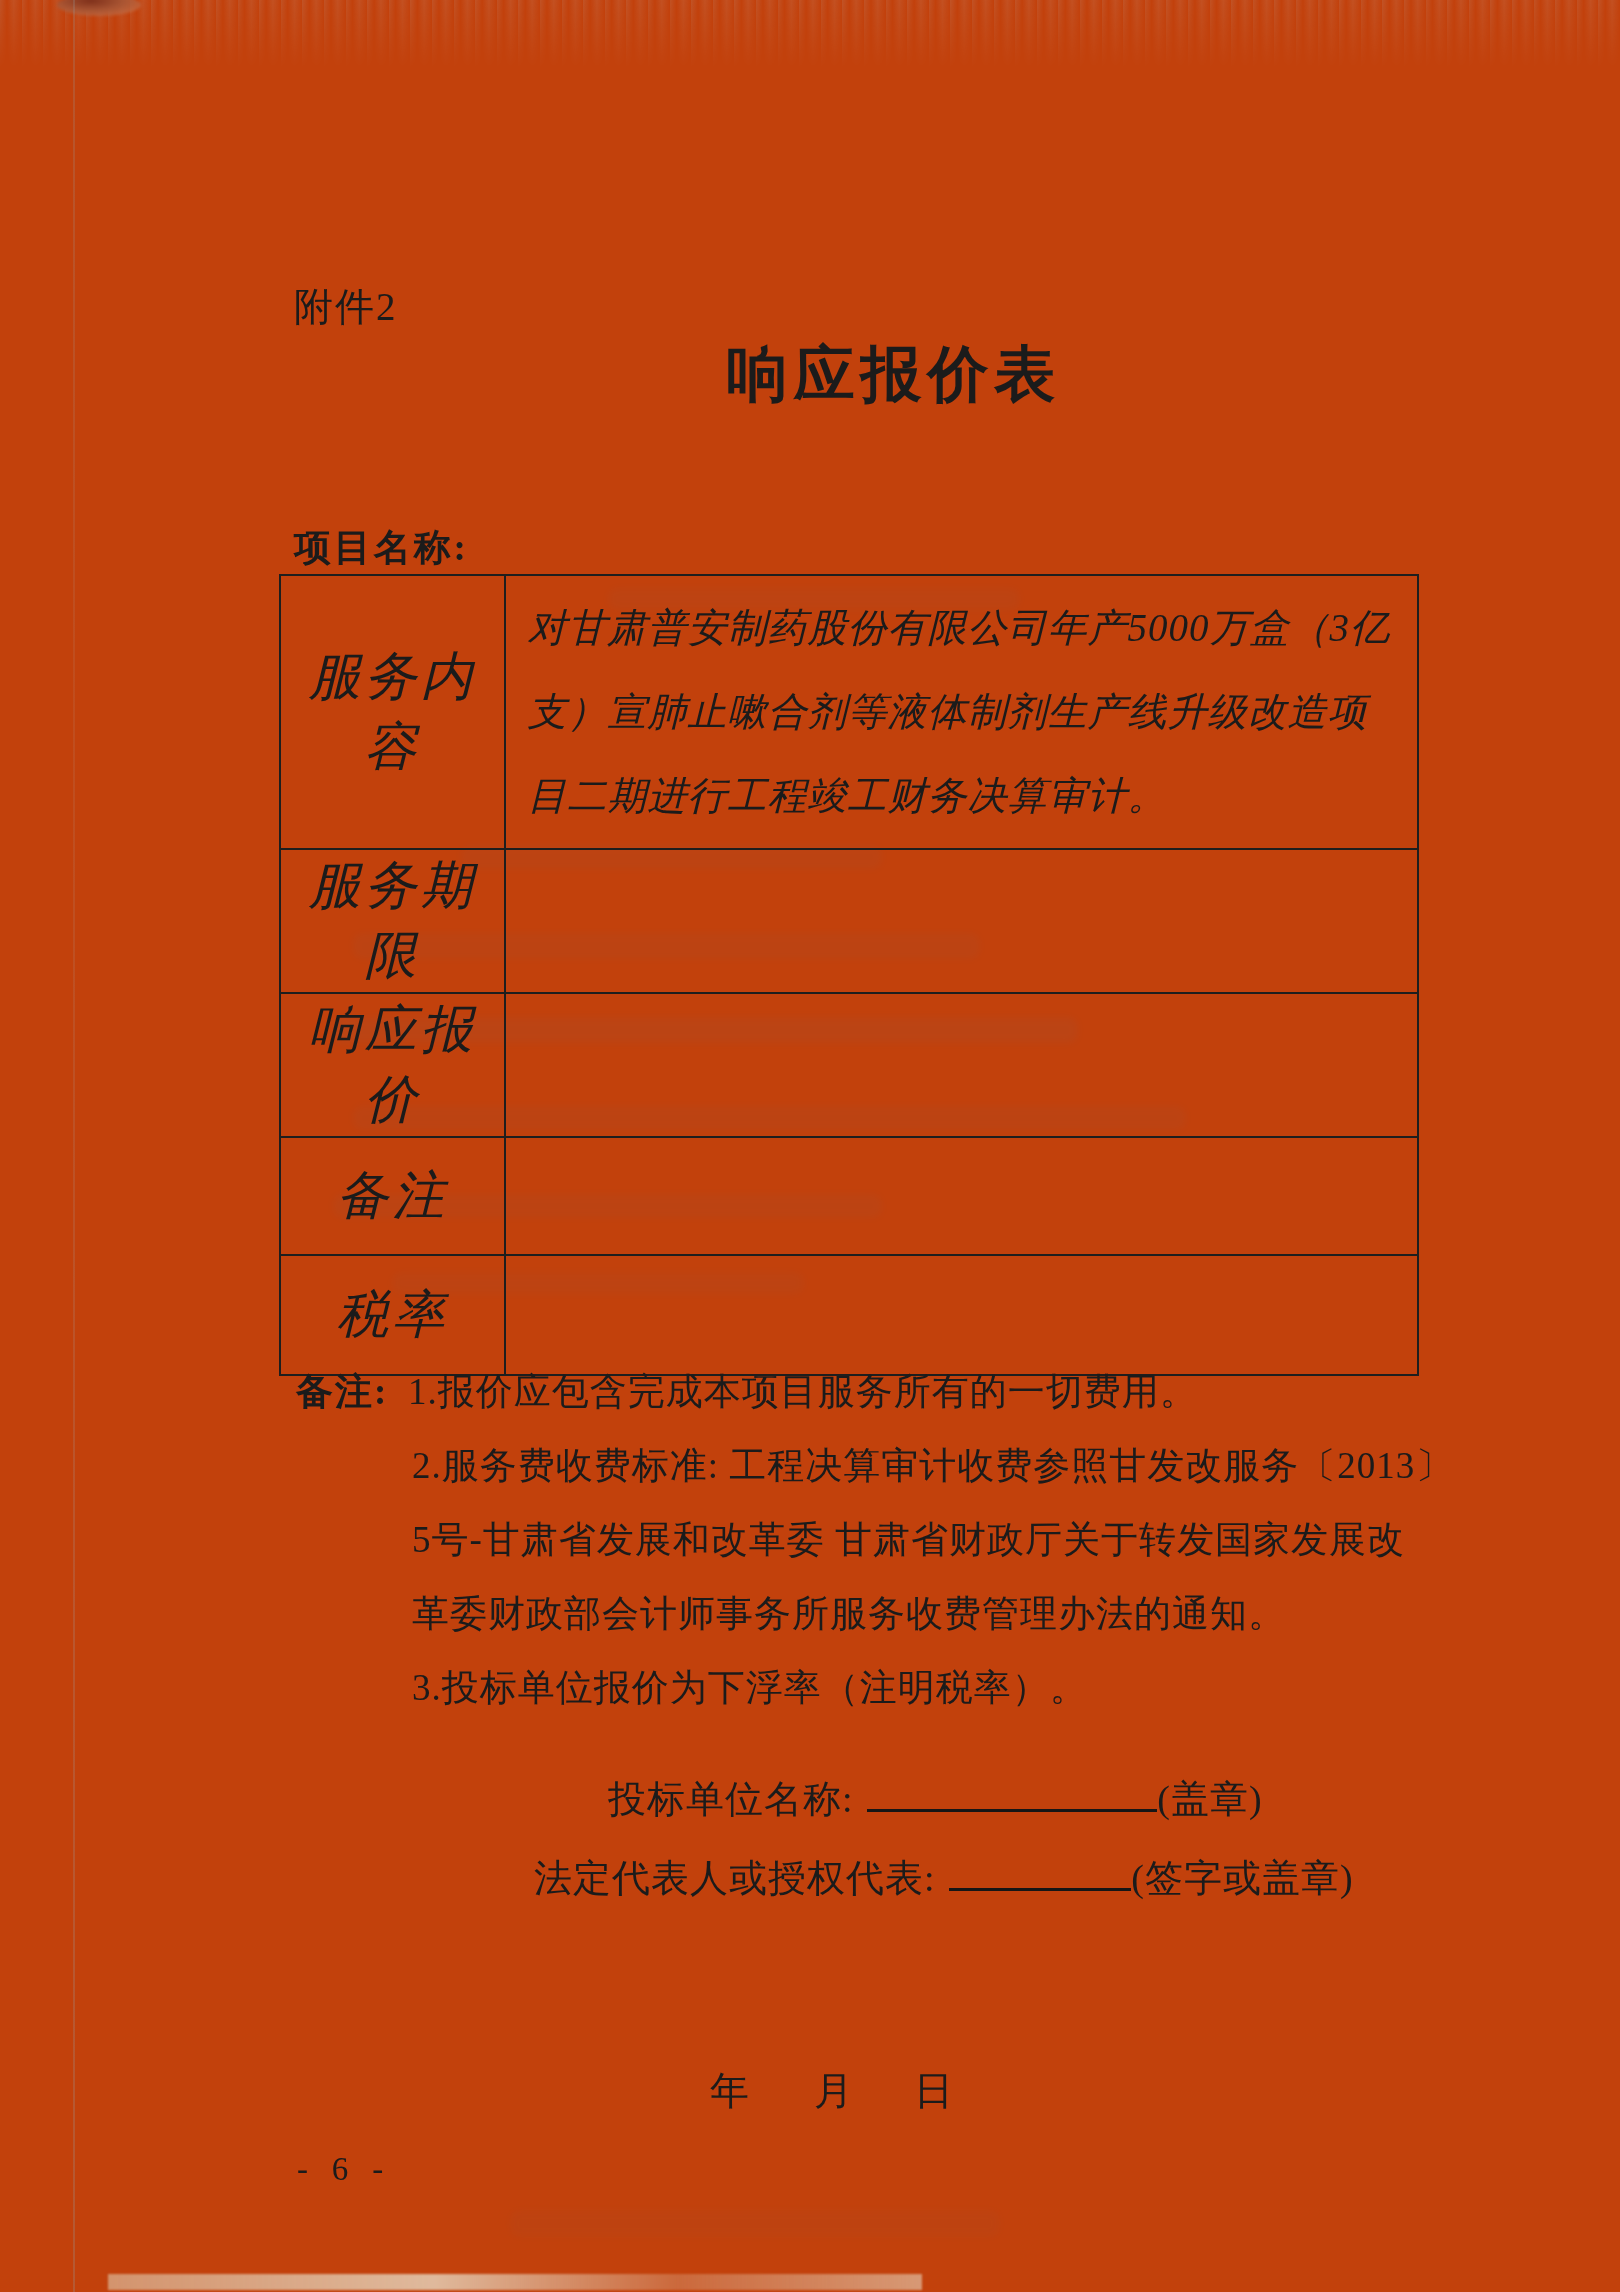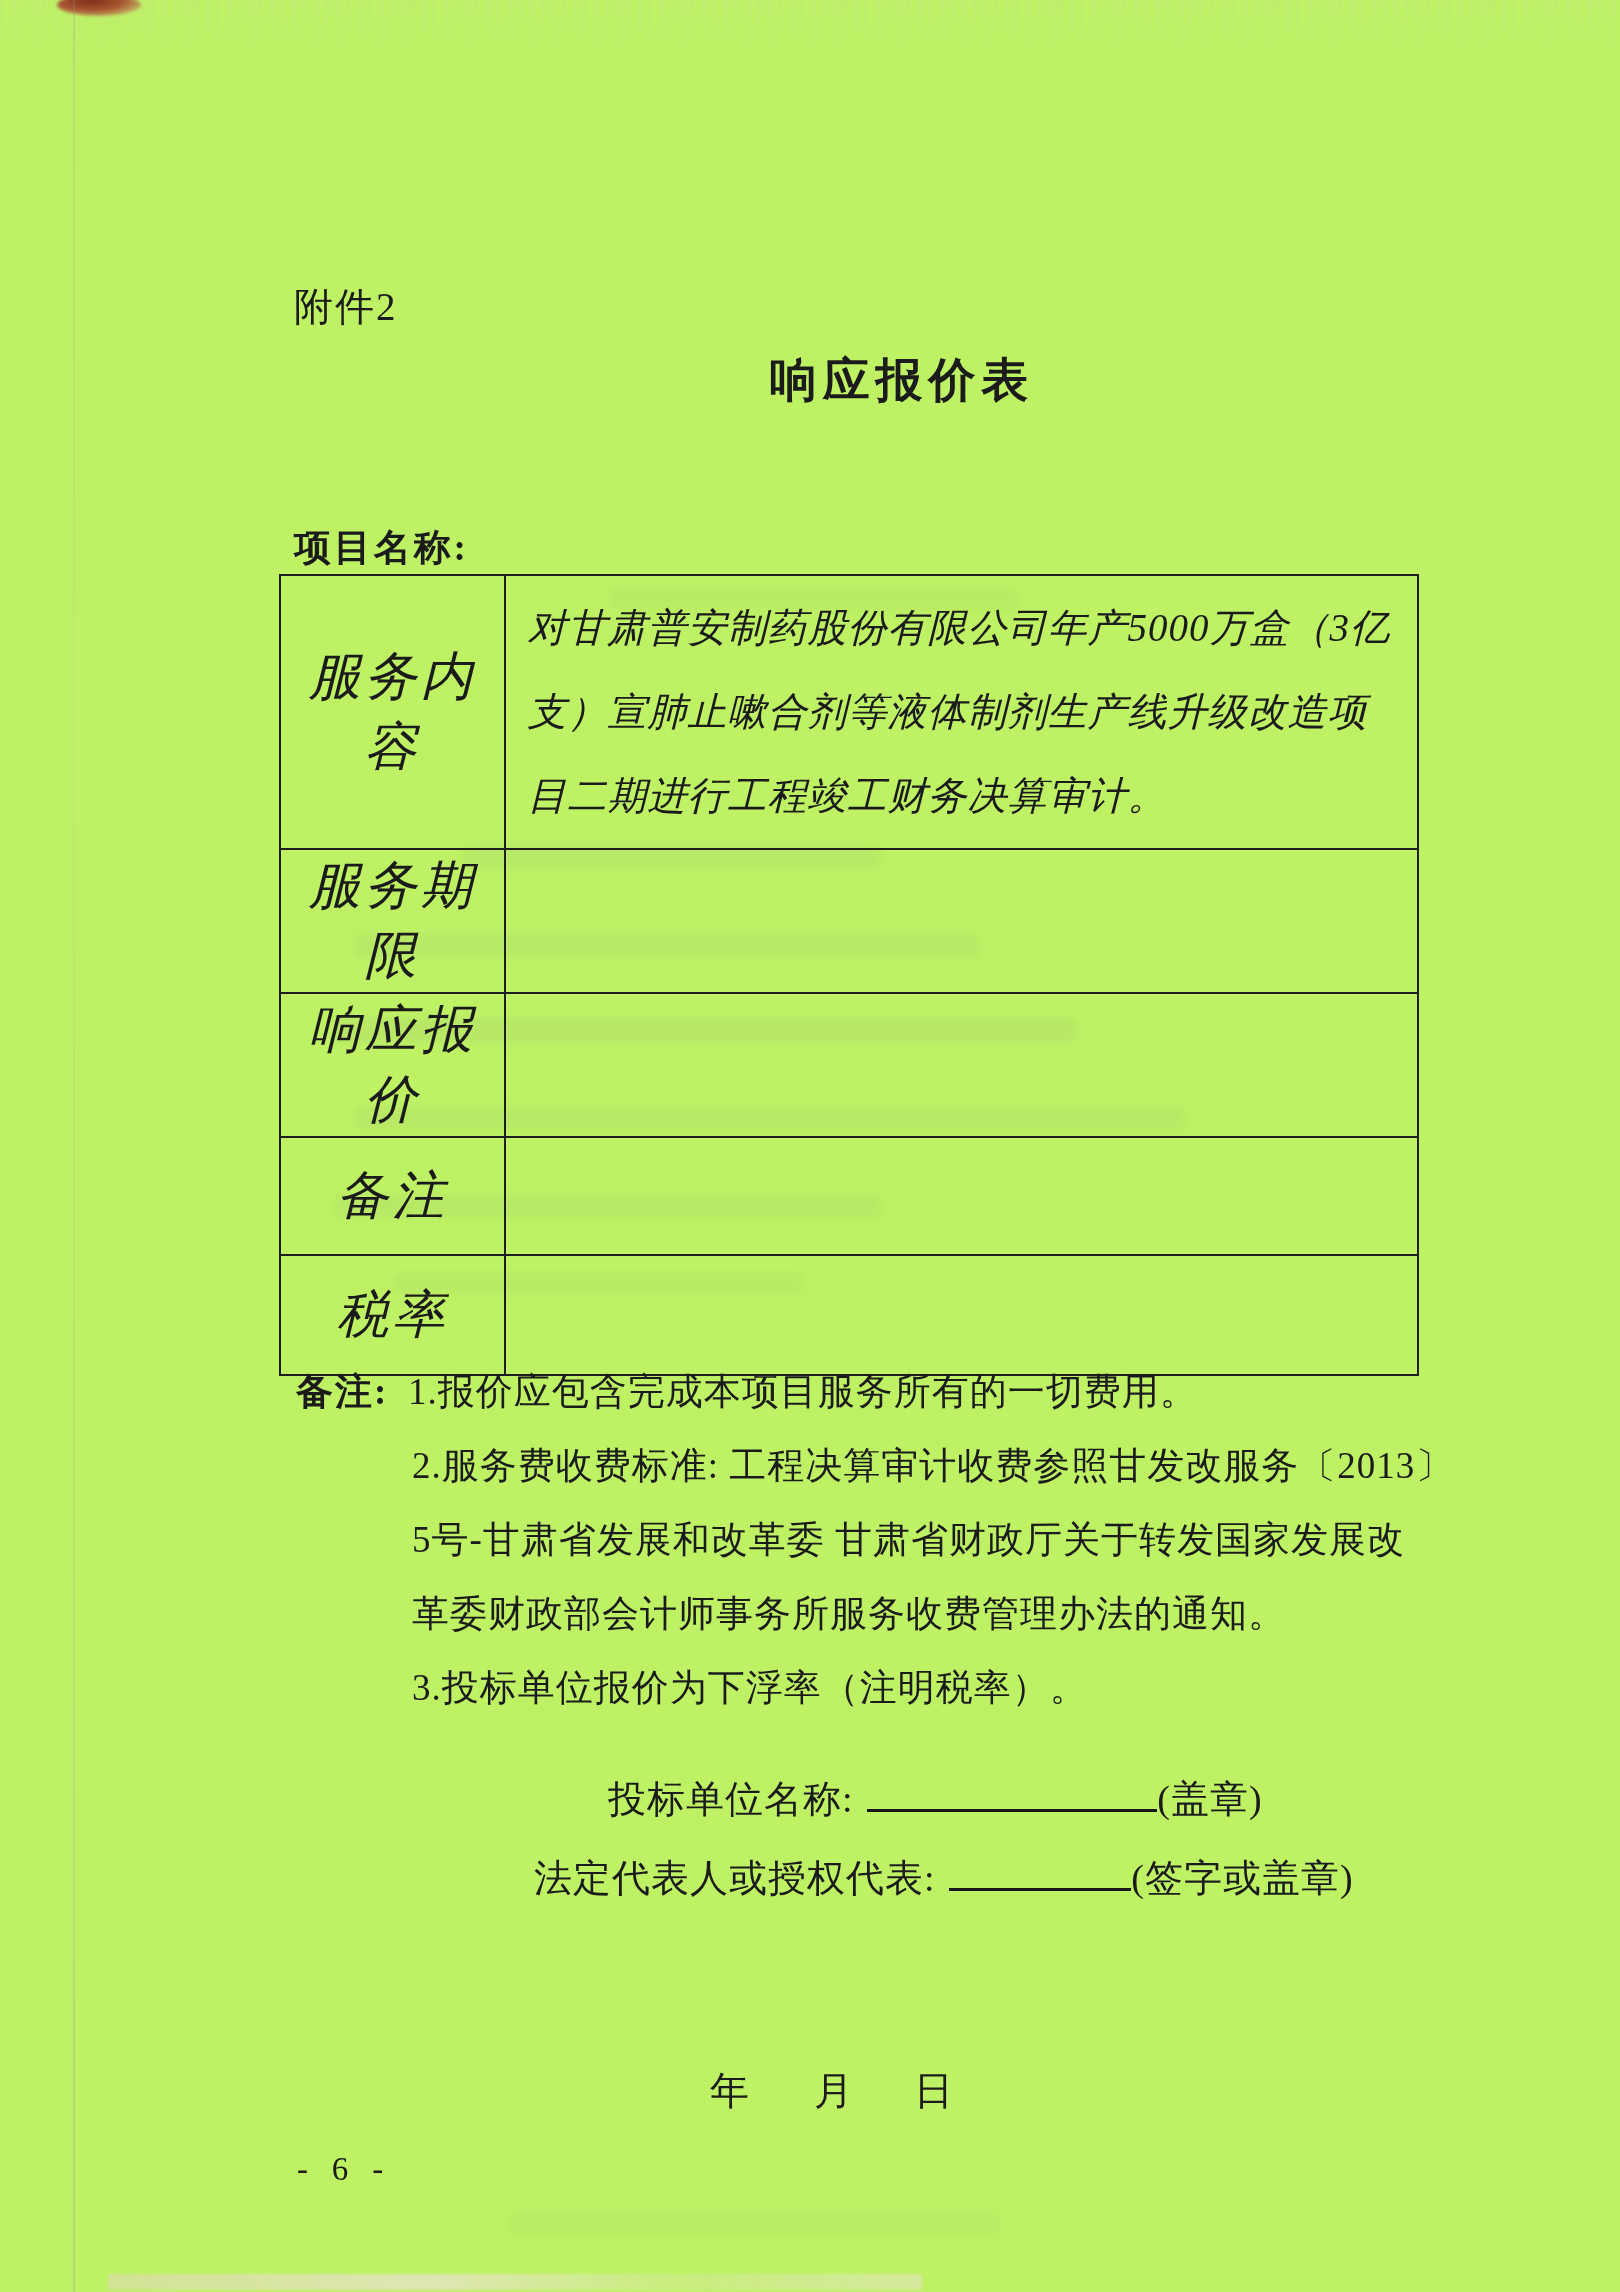--- a/index.html
+++ b/index.html
@@ -4,21 +4,21 @@
 <style>
   html, body {
     margin: 0;
     padding: 0;
     background: #ffffff;
   }
   .page {
     position: relative;
     width: 1620px;
     height: 2293px;
-    background: #bef264;
+    background: #c2410c;
     overflow: hidden;
     font-family: "Liberation Serif", "DejaVu Serif", serif;
     color: #1b1b1b;
   }
   
   .scan-top-band {
     position: absolute;
     left: 0; top: 0;
     width: 1620px; height: 69px;
     background: repeating-linear-gradient(90deg,
@@ -57,27 +57,26 @@
   }
   
   .attachment-label {
     position: absolute;
     left: 294px; top: 280px;
     font-size: 39px;
     letter-spacing: 2px;
   }
   .page-title {
     position: absolute;
-    left: 894px; top: 349px;
+    left: 894px; top: 334px;
     transform: translateX(-50%);
-    font-size: 47px;
+    font-size: 61px;
     font-weight: bold;
     letter-spacing: 5.9px;
     white-space: nowrap;
-    margin-left: 8px;
   }
   .project-name-label {
     position: absolute;
     left: 294px; top: 523px;
     font-size: 37px;
     font-weight: bold;
     letter-spacing: 2.9px;
   }
   
   .quotation-table {

